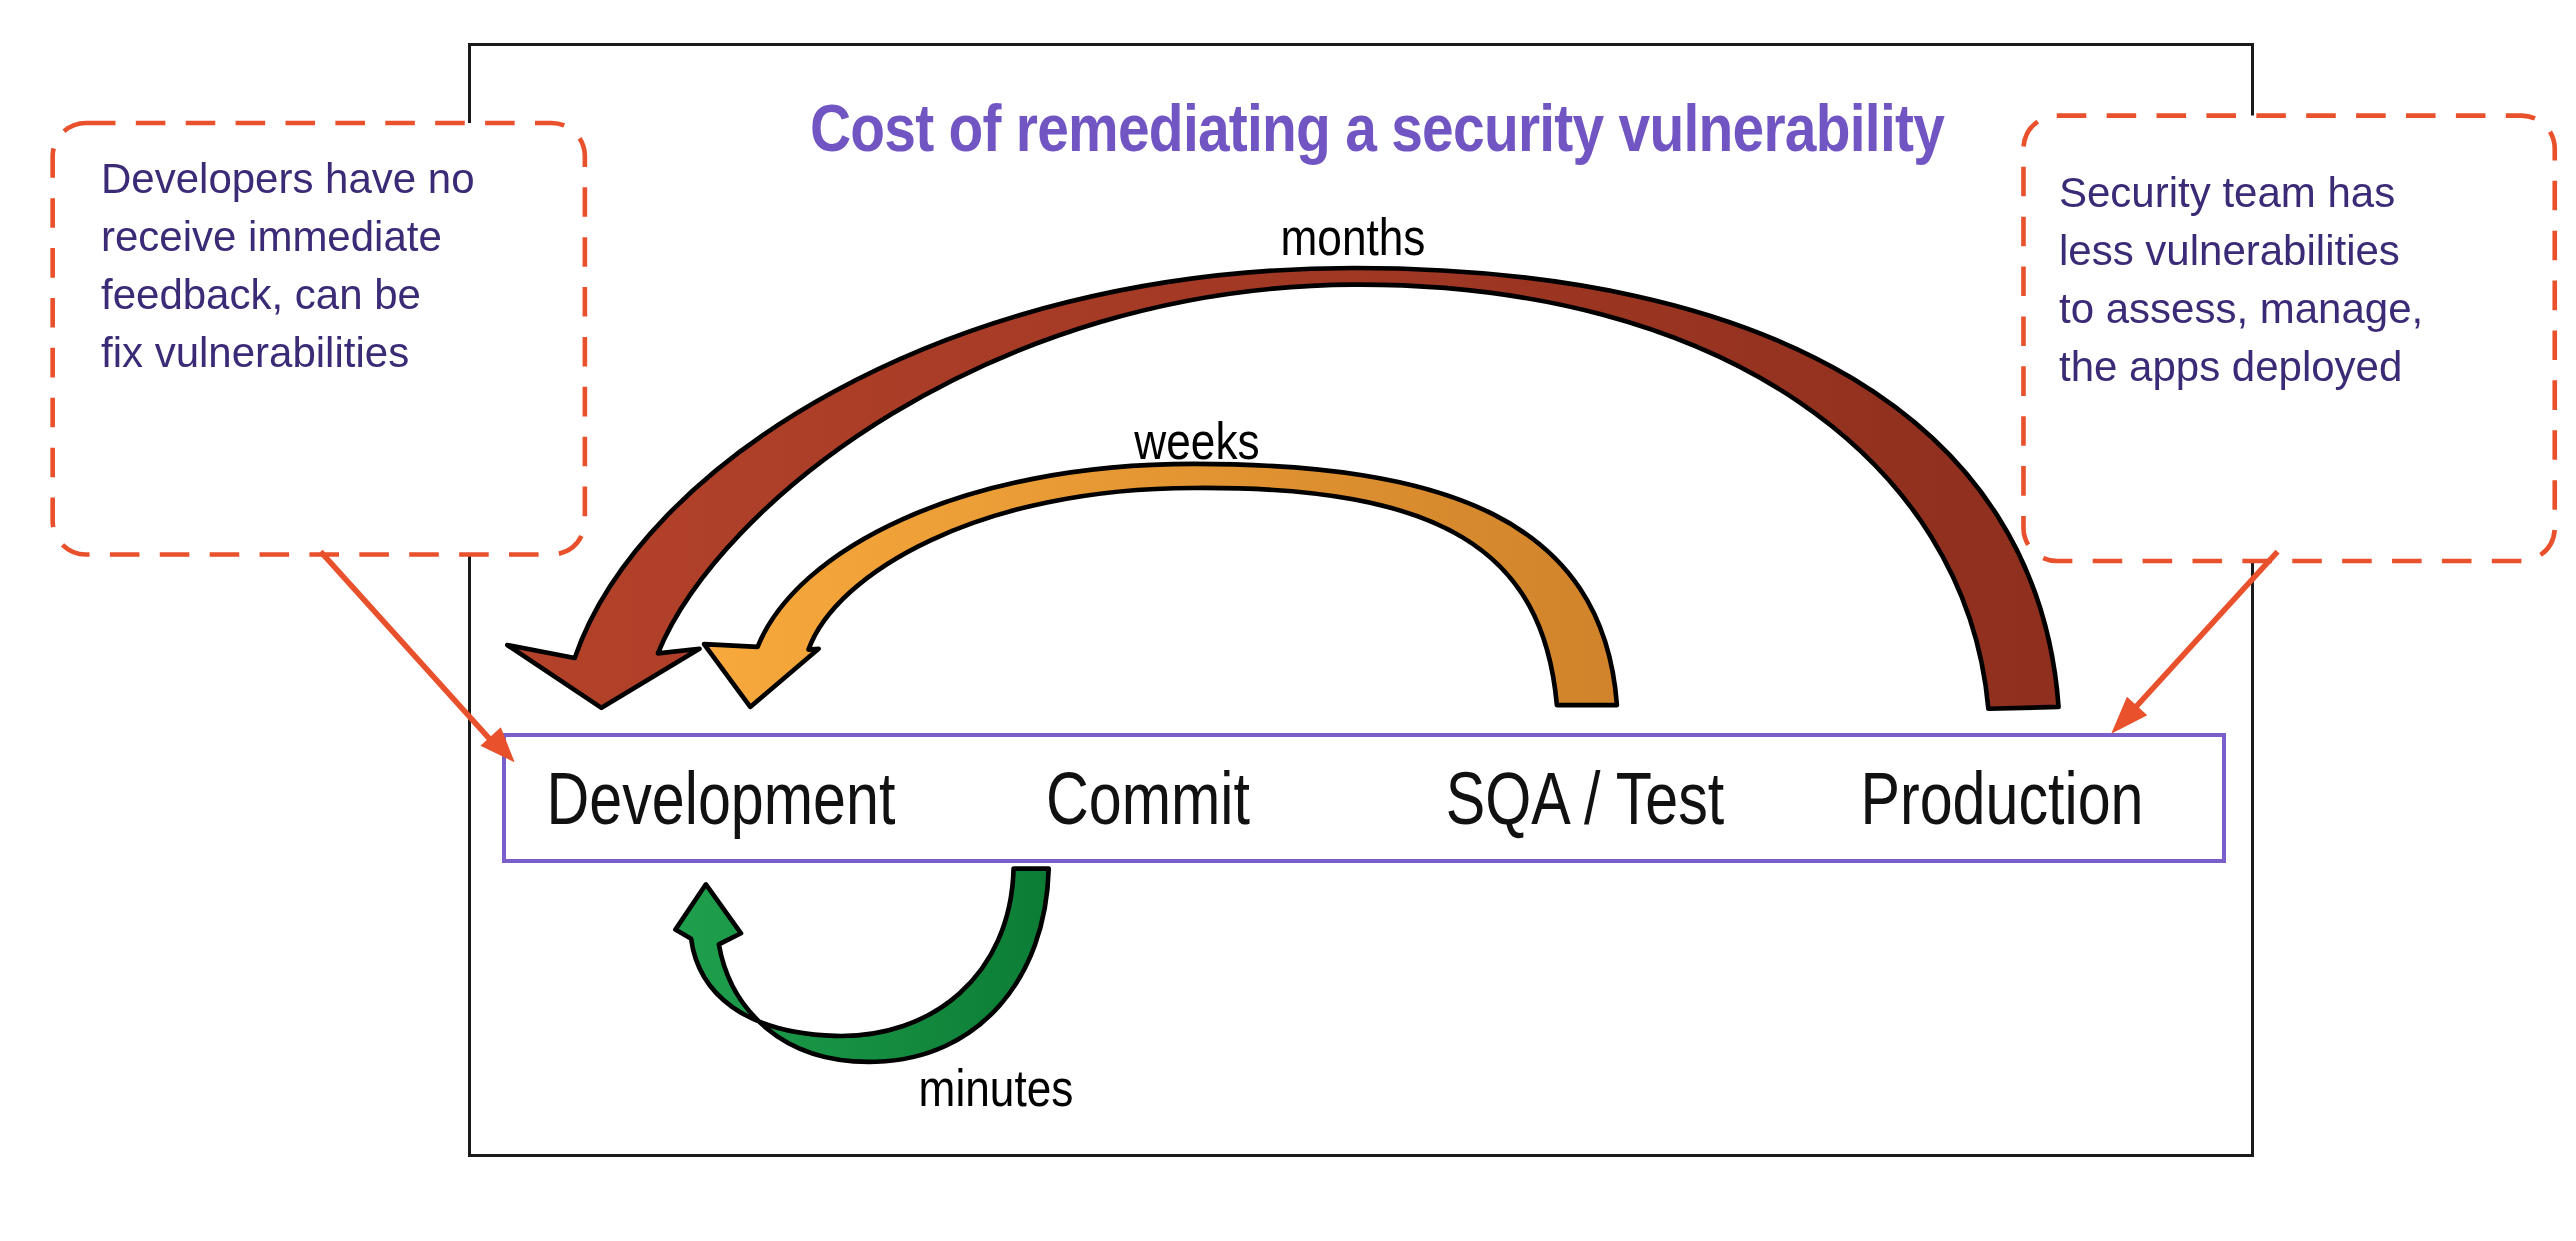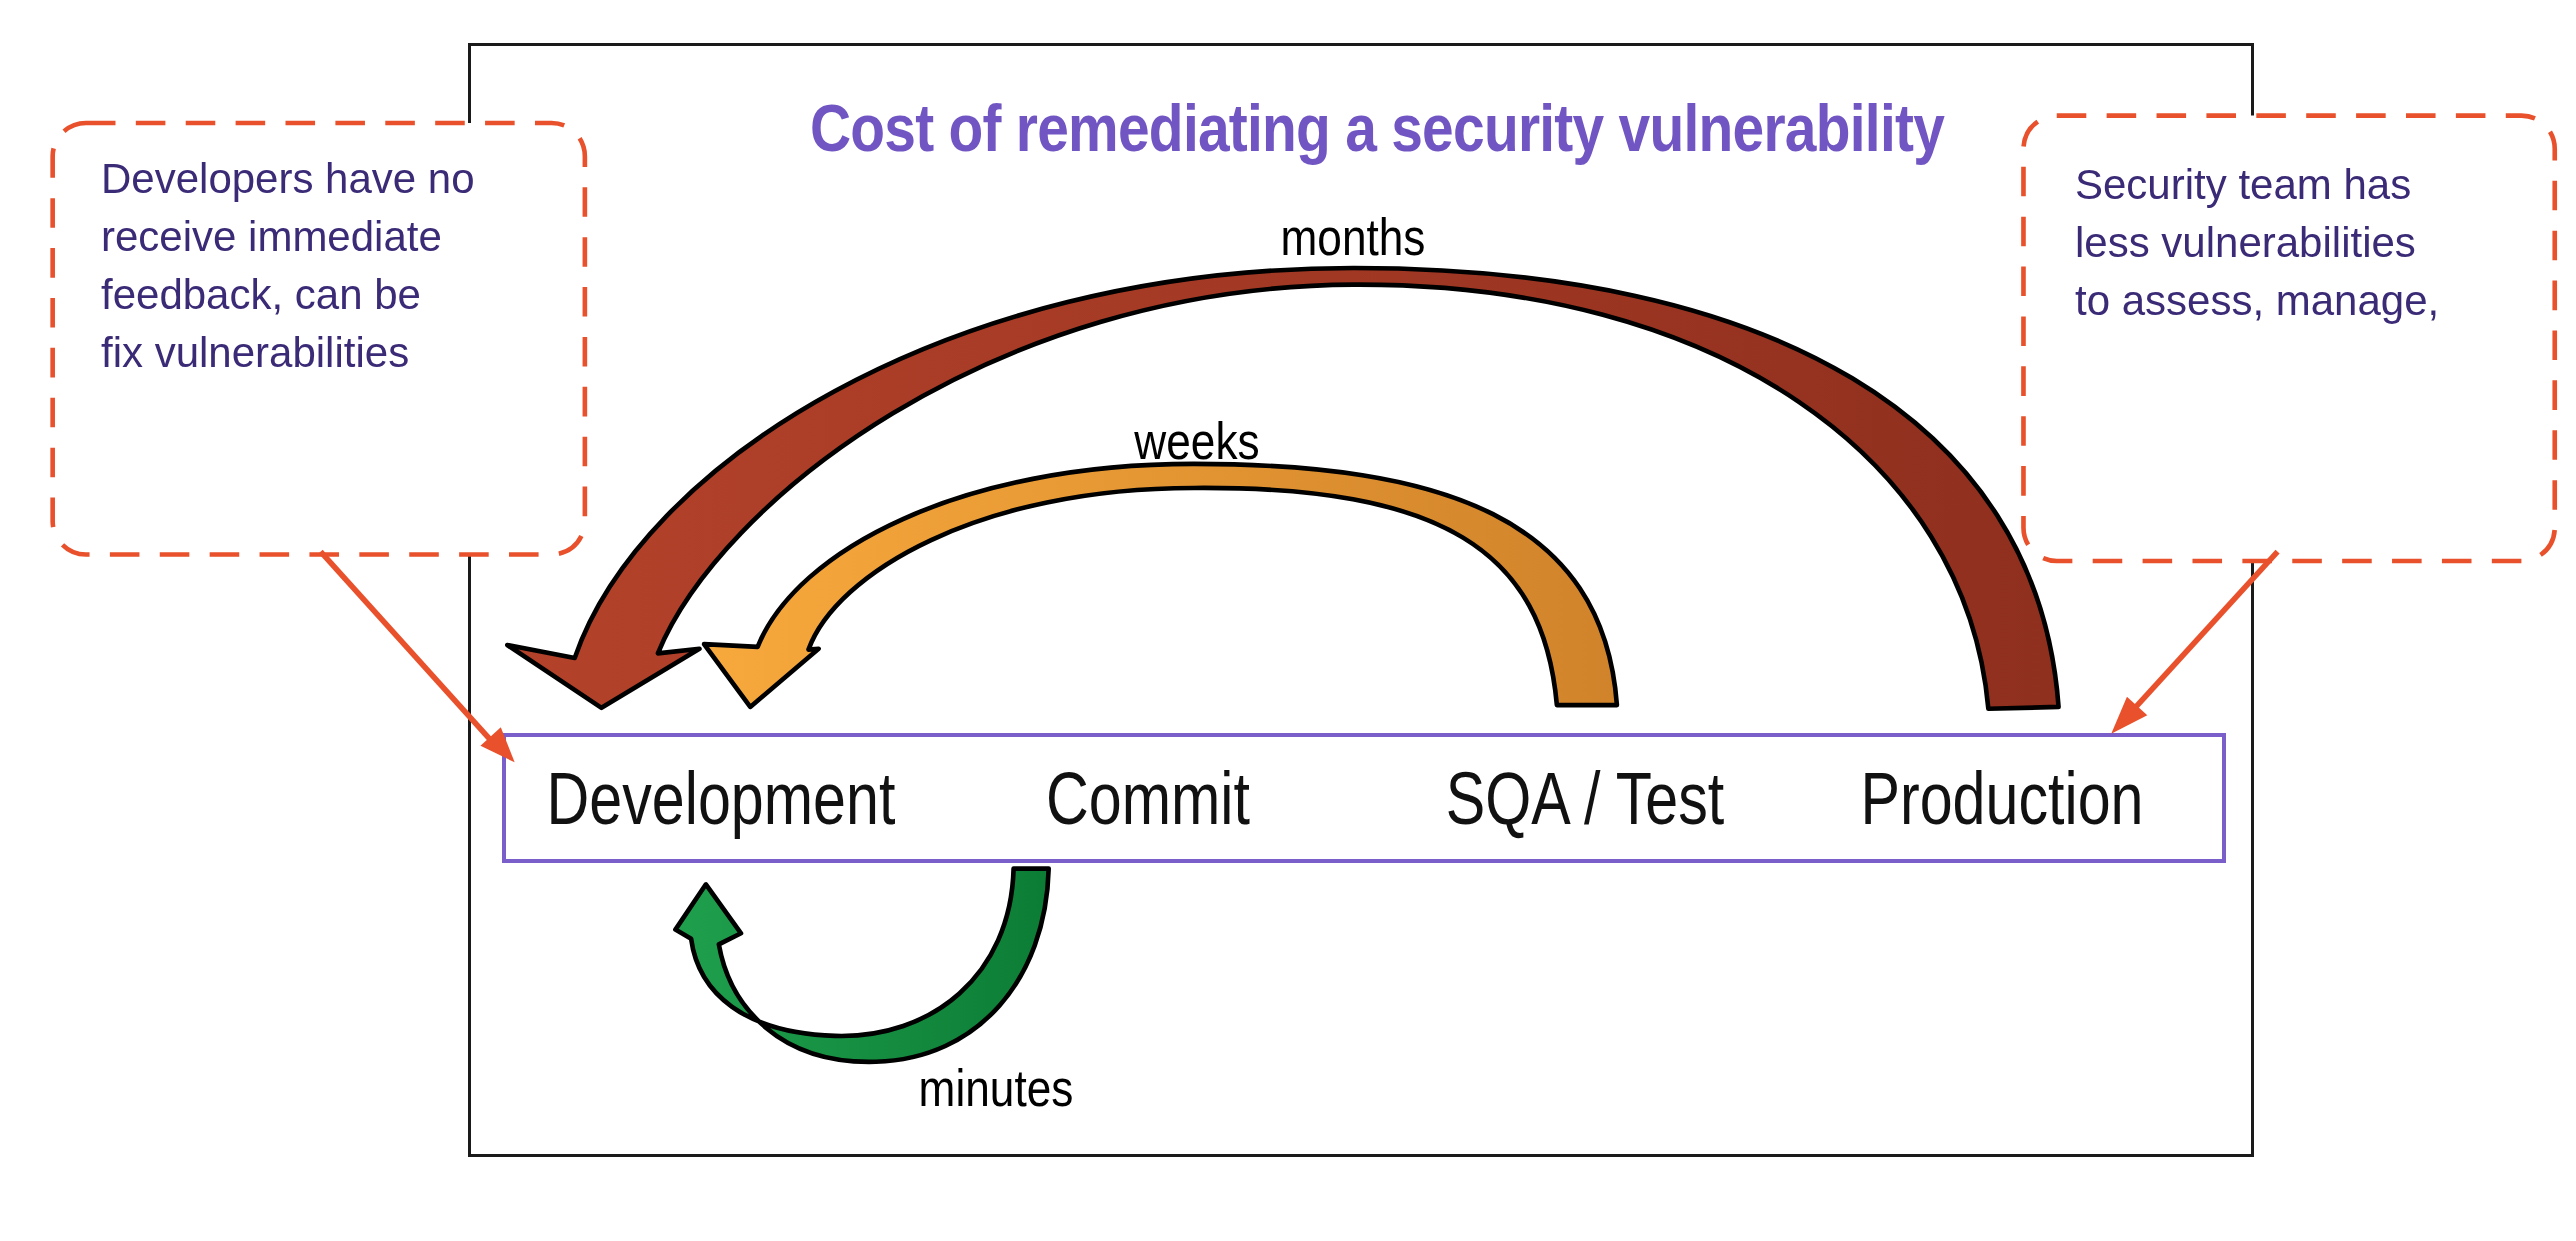--- a/index.html
+++ b/index.html
@@ -20,21 +20,21 @@
   
   .timelabel{transform:translate(-50%,-50%) scaleX(.85);white-space:nowrap;
              font-size:52px;color:var(--time_label_text);}
   
   #artwork{left:0;top:0;width:2576px;height:1242px;}
   
   .callout-body{color:var(--callout_text);font-size:42px;line-height:58px;}
   .callout-body .cl-line{white-space:nowrap;}
   .callout-body .b{font-weight:normal;}
   #left-callout-body{left:101px;top:150px;}
-  #right-callout-body{left:2059px;top:156px;margin-left:16px;}
+  #right-callout-body{left:2059px;top:164px;}
 </style>
 </head>
 <body>
 
 <div id="frame" class="abs"></div>
 
 <div id="stagebox" class="abs"></div>
 <span class="abs stage" style="left:721px">Development</span>
 <span class="abs stage" style="left:1148px">Commit</span>
 <span class="abs stage" style="left:1585px">SQA / Test</span>
@@ -99,14 +99,15 @@
 <div id="left-callout-body" class="abs callout-body">
     <div class="cl-line"><span>Developers have </span><span class="b">no</span></div>
     <div class="cl-line"><span>receive </span><span class="b">immediate</span></div>
     <div class="cl-line"><span class="b">feedback</span><span>, can be</span></div>
     <div class="cl-line"><span class="b">fix vulnerabilities</span></div>
   </div>
 <div id="right-callout-body" class="abs callout-body">
     <div class="cl-line"><span>Security team has</span></div>
     <div class="cl-line"><span class="b">less vulnerabilities</span></div>
     <div class="cl-line"><span>to assess, manage,</span></div>
+    <div class="cl-line"><span class="b">the apps</span><span> deployed</span></div>
   </div>
 
 
 </body></html>

